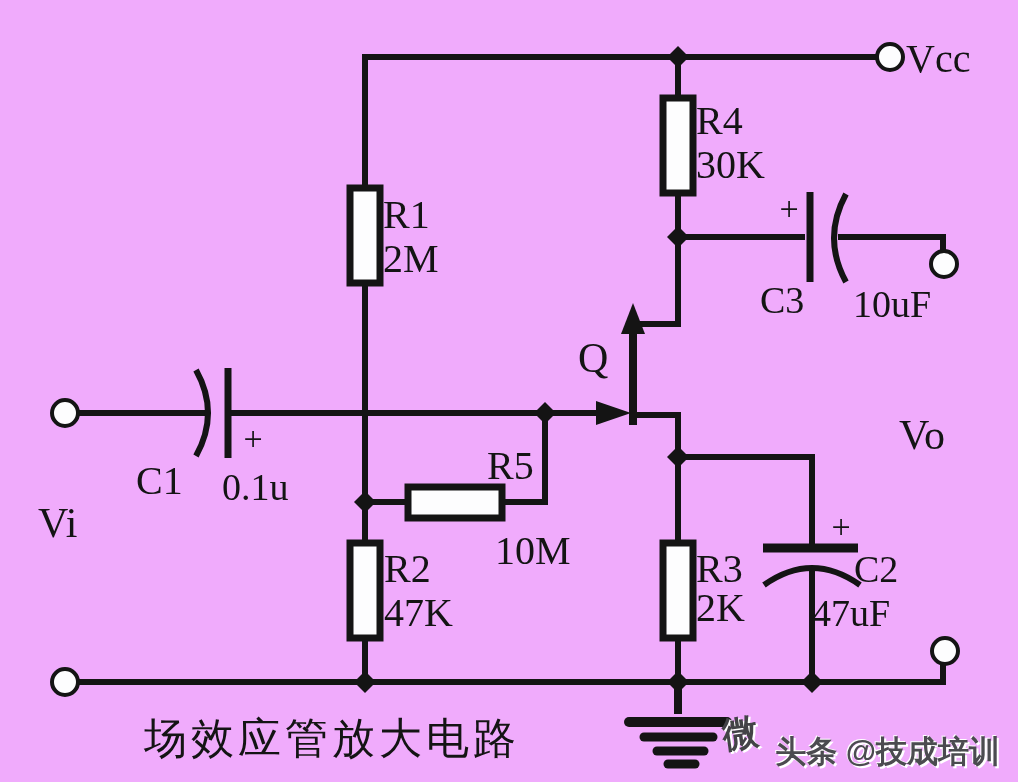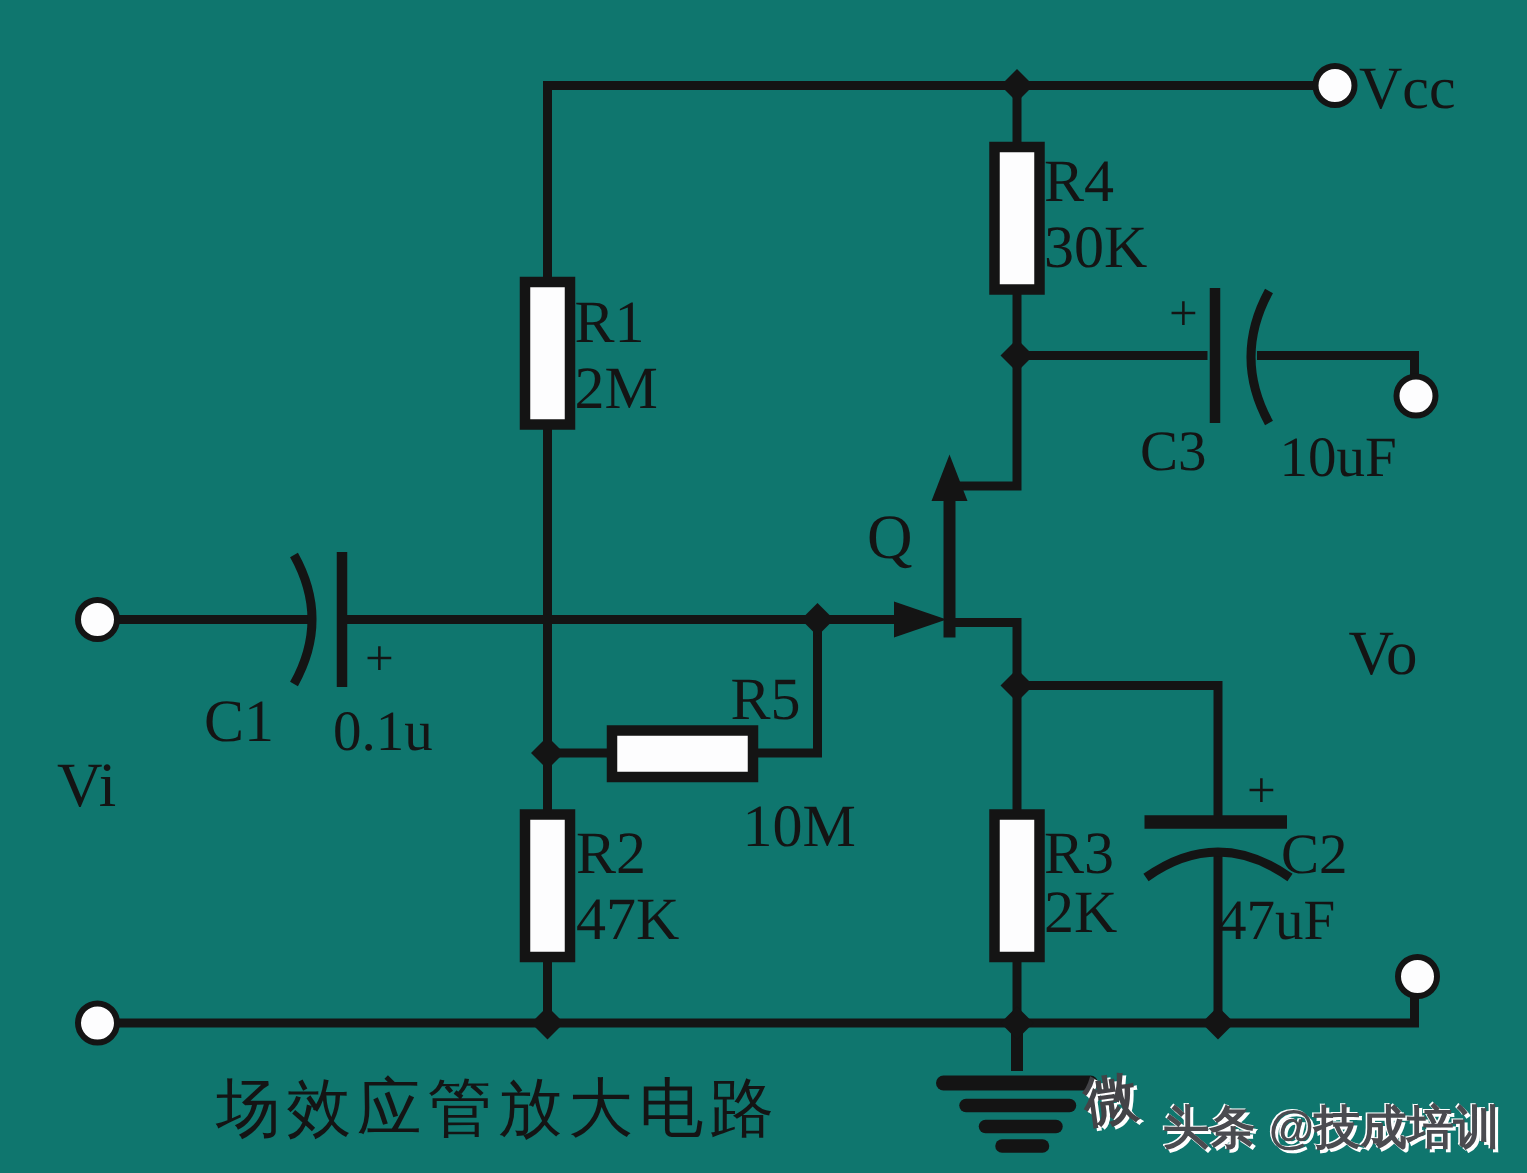--- a/index.html
+++ b/index.html
@@ -3,21 +3,21 @@
 <meta charset="utf-8">
 <style>
   html,body{margin:0;padding:0;}
   body{
     width:1018px;height:782px;
     background:#eef0f3;
     font-family:"Liberation Serif","DejaVu Serif",serif;
   }
   .stage{
     position:relative;width:1018px;height:782px;
-    background:#0f766e;overflow:hidden;
+    background:#f0abfc;overflow:hidden;
   }
   svg{display:block}
   .lbl{
     font-family:"Liberation Serif","DejaVu Serif",serif;
     fill:#141414;
   }
   .wm-brand{
     font-family:"Liberation Sans","DejaVu Sans",sans-serif;
     font-weight:bold;
     fill:#4b4b50;

